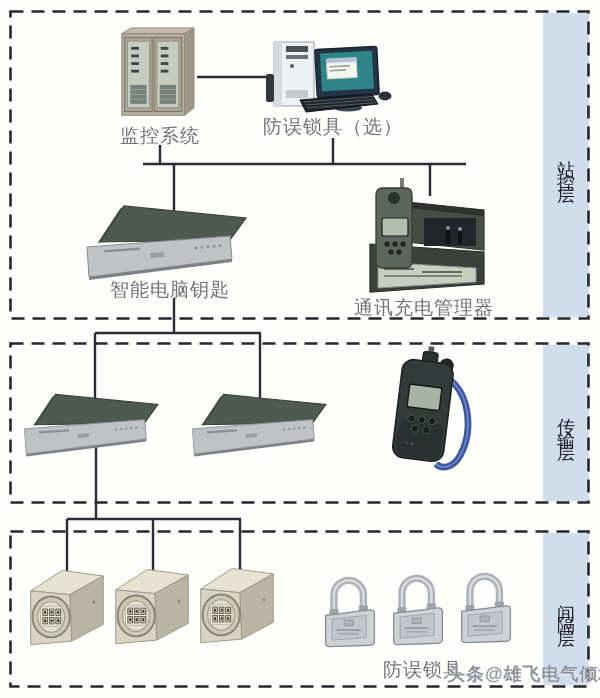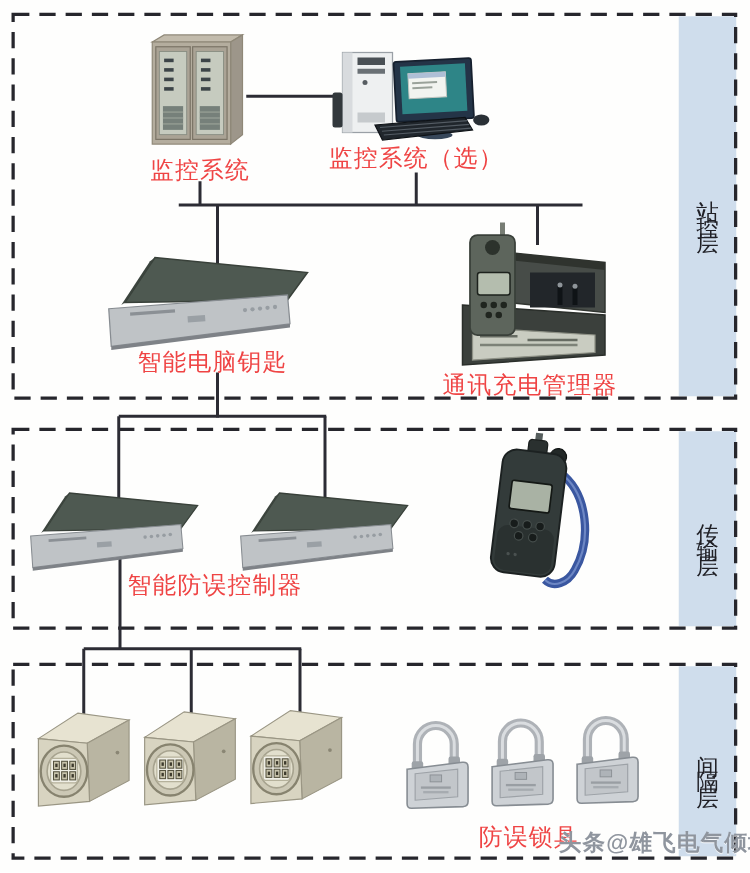--- a/index.html
+++ b/index.html
@@ -4,21 +4,21 @@
 <style>
   html,body{margin:0;padding:0;background:#ffffff;}
   .stage{position:relative;width:600px;height:698px;background:#fefefd;overflow:hidden;
          font-family:"Liberation Serif","DejaVu Serif",serif;}
   .layer-band{position:absolute;left:543px;width:46px;background:#cfddec;
               display:flex;align-items:center;justify-content:center;z-index:1;}
   .layer-band span{writing-mode:vertical-rl;text-orientation:upright;
                    font-size:18px;letter-spacing:13px;color:#202026;line-height:1;}
   svg.diagram{position:absolute;left:0;top:0;z-index:2;}
   .lbl{position:absolute;transform:translateX(-50%);white-space:nowrap;
-       font-size:19px;color:#ef4444;z-index:3;letter-spacing:1px;}
+       font-size:19px;color:#737373;z-index:3;letter-spacing:1px;}
   .watermark{position:absolute;white-space:nowrap;font-size:18px;font-weight:700;
              color:#8f959e;z-index:4;letter-spacing:1px;
              text-shadow:0 1px 0 rgba(255,255,255,.8);
              font-family:"Liberation Sans","DejaVu Sans",sans-serif;}
 </style>
 </head>
 <body>
 
 <div class="stage">
 
@@ -228,20 +228,19 @@
     <use href="#smartlock" transform="translate(27,563) scale(0.93)"></use>
     <use href="#smartlock" transform="translate(112,562) scale(0.93)"></use>
     <use href="#smartlock" transform="translate(197,561) scale(0.93)"></use>
 
     <use href="#padlock" transform="translate(322,562) scale(0.92)"></use>
     <use href="#padlock" transform="translate(390,560) scale(0.92)"></use>
     <use href="#padlock" transform="translate(458,558) scale(0.92)"></use>
   </svg>
 
   <div class="lbl" style="left:160px;top:123px;">监控系统</div>
-  <div class="lbl" style="left:333px;top:114px;">监控系统（选）</div>
+  <div class="lbl" style="left:333px;top:114px;">防误锁具（选）</div>
   <div class="lbl" style="left:170px;top:277px;">智能电脑钥匙</div>
   <div class="lbl" style="left:424px;top:295px;">通讯充电管理器</div>
-  <div class="lbl" style="left:172px;top:455px;">智能防误控制器</div>
   <div class="lbl" style="left:423px;top:657px;">防误锁具</div>
 
   <div class="watermark" style="left:447px;top:662px;">头条@雄飞电气倾城</div>
 </div>
 
 </body></html>

